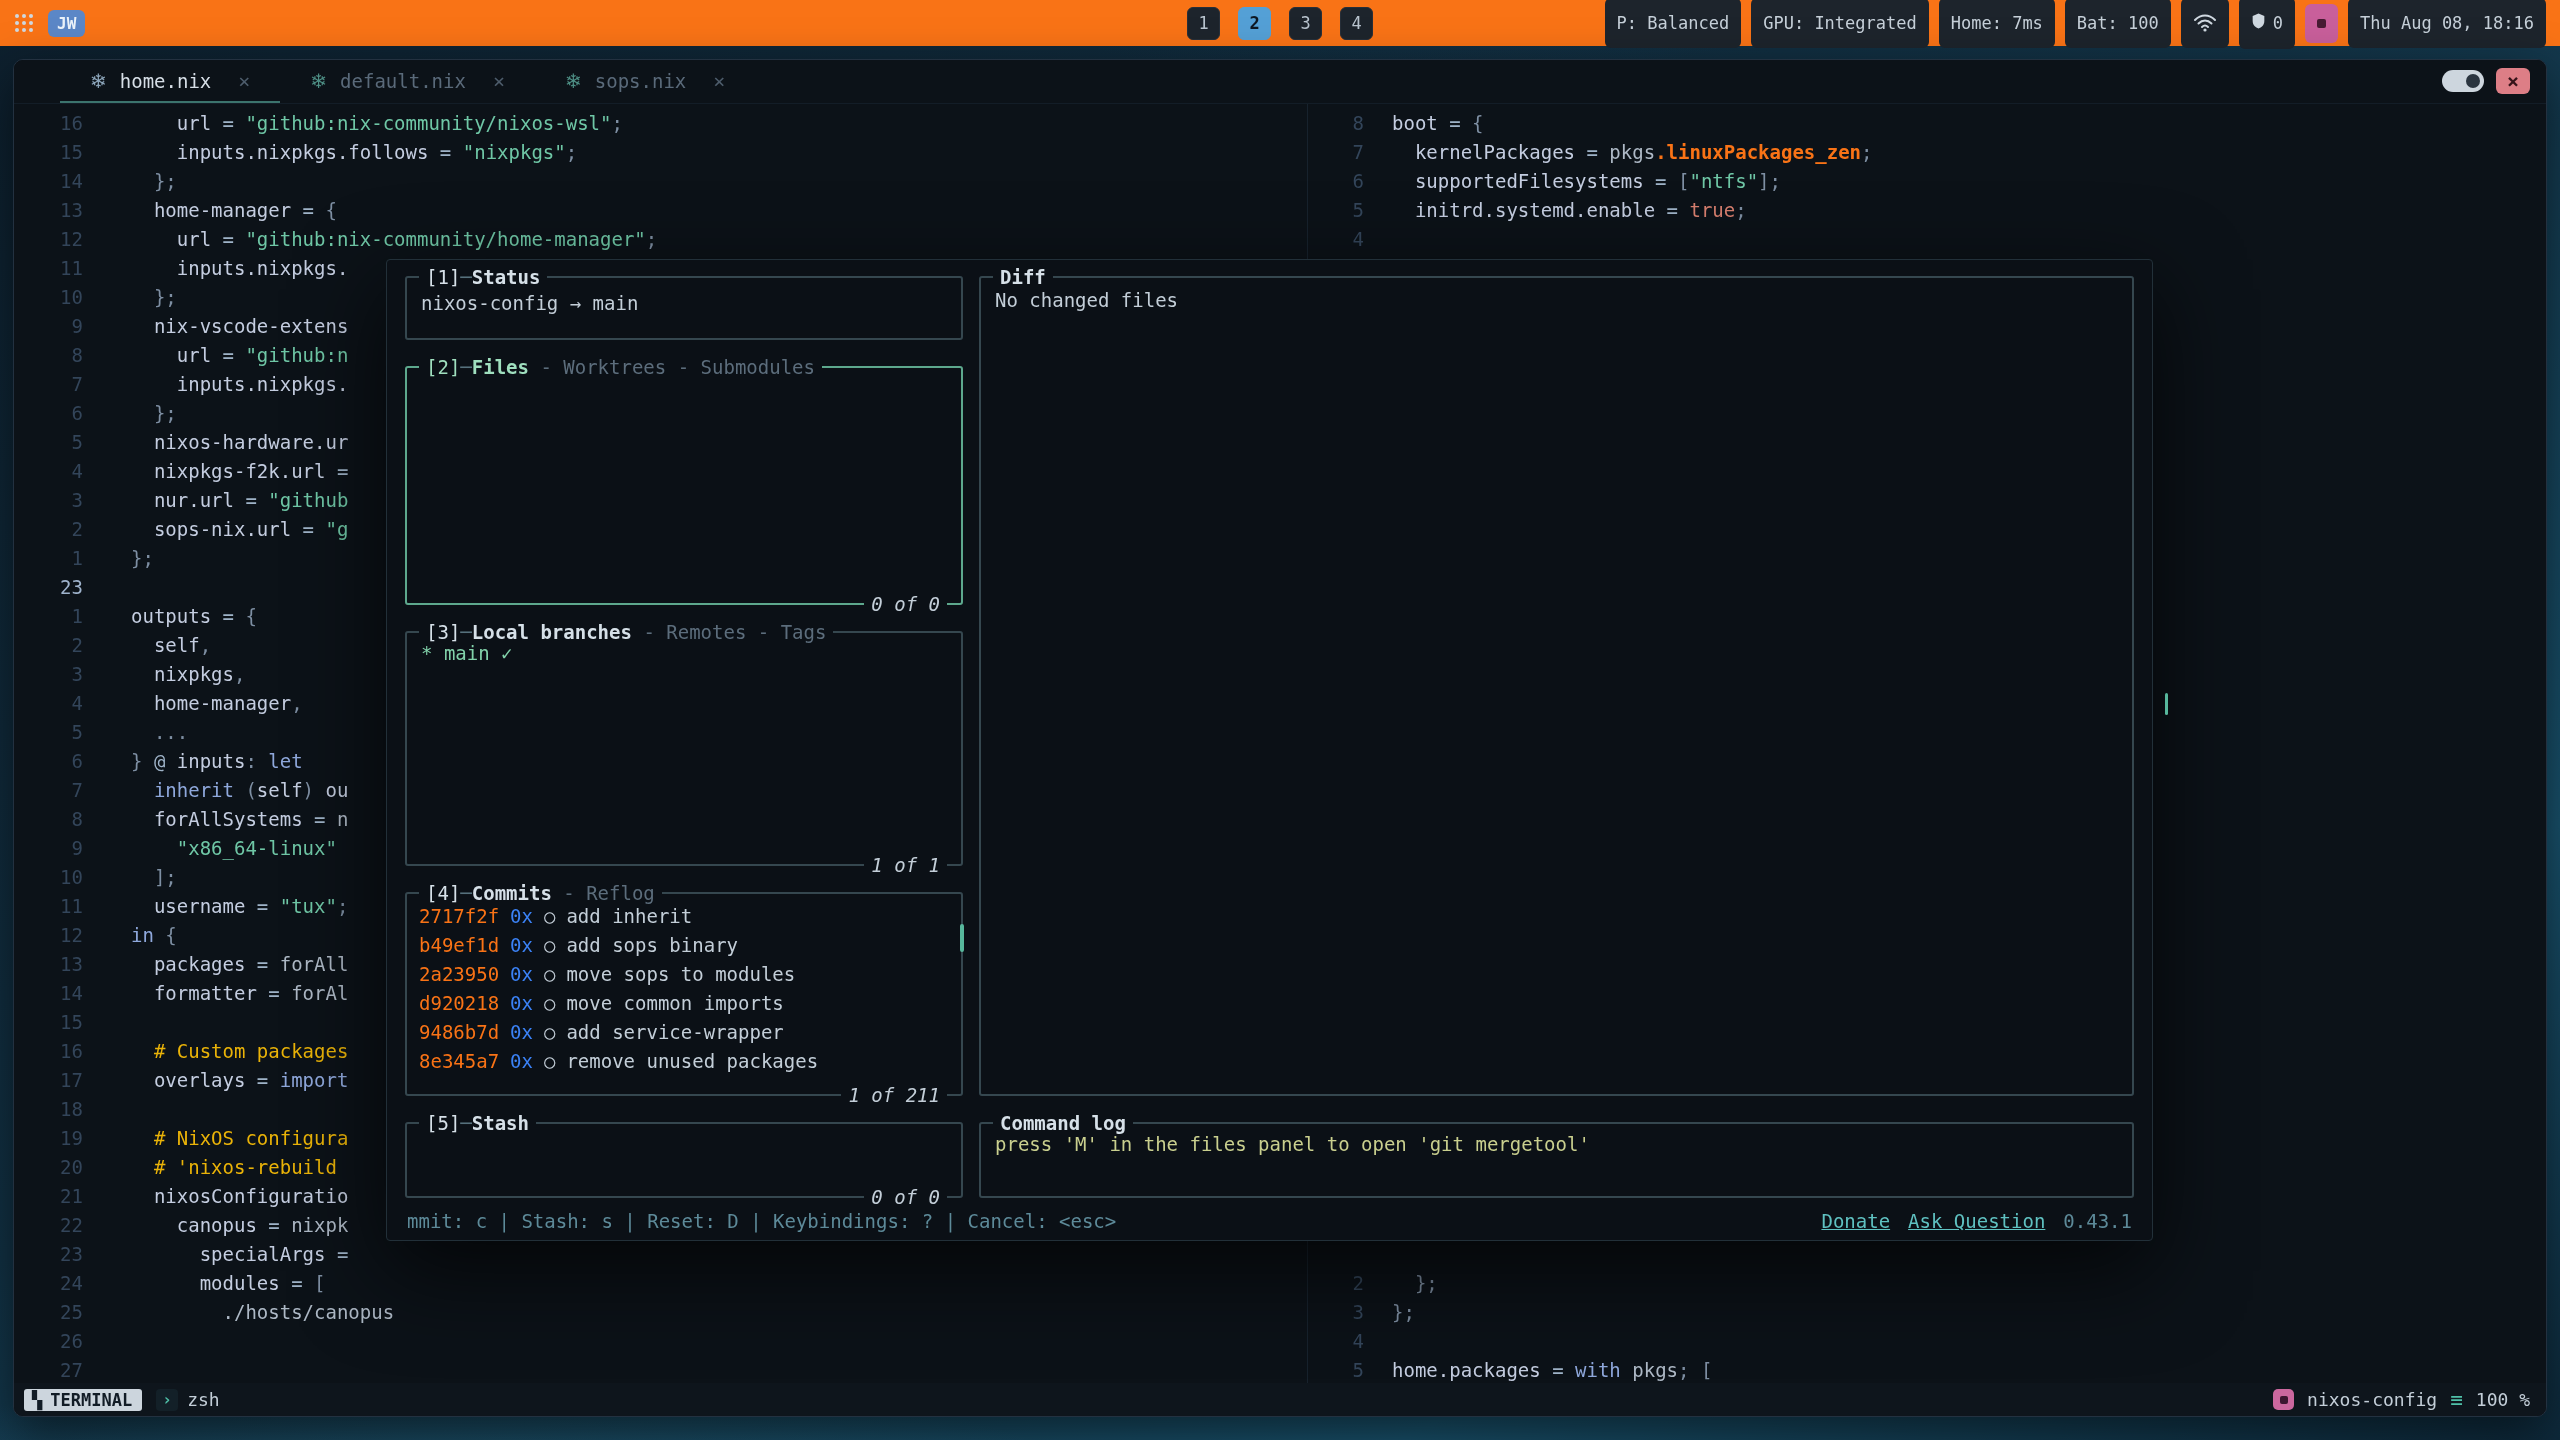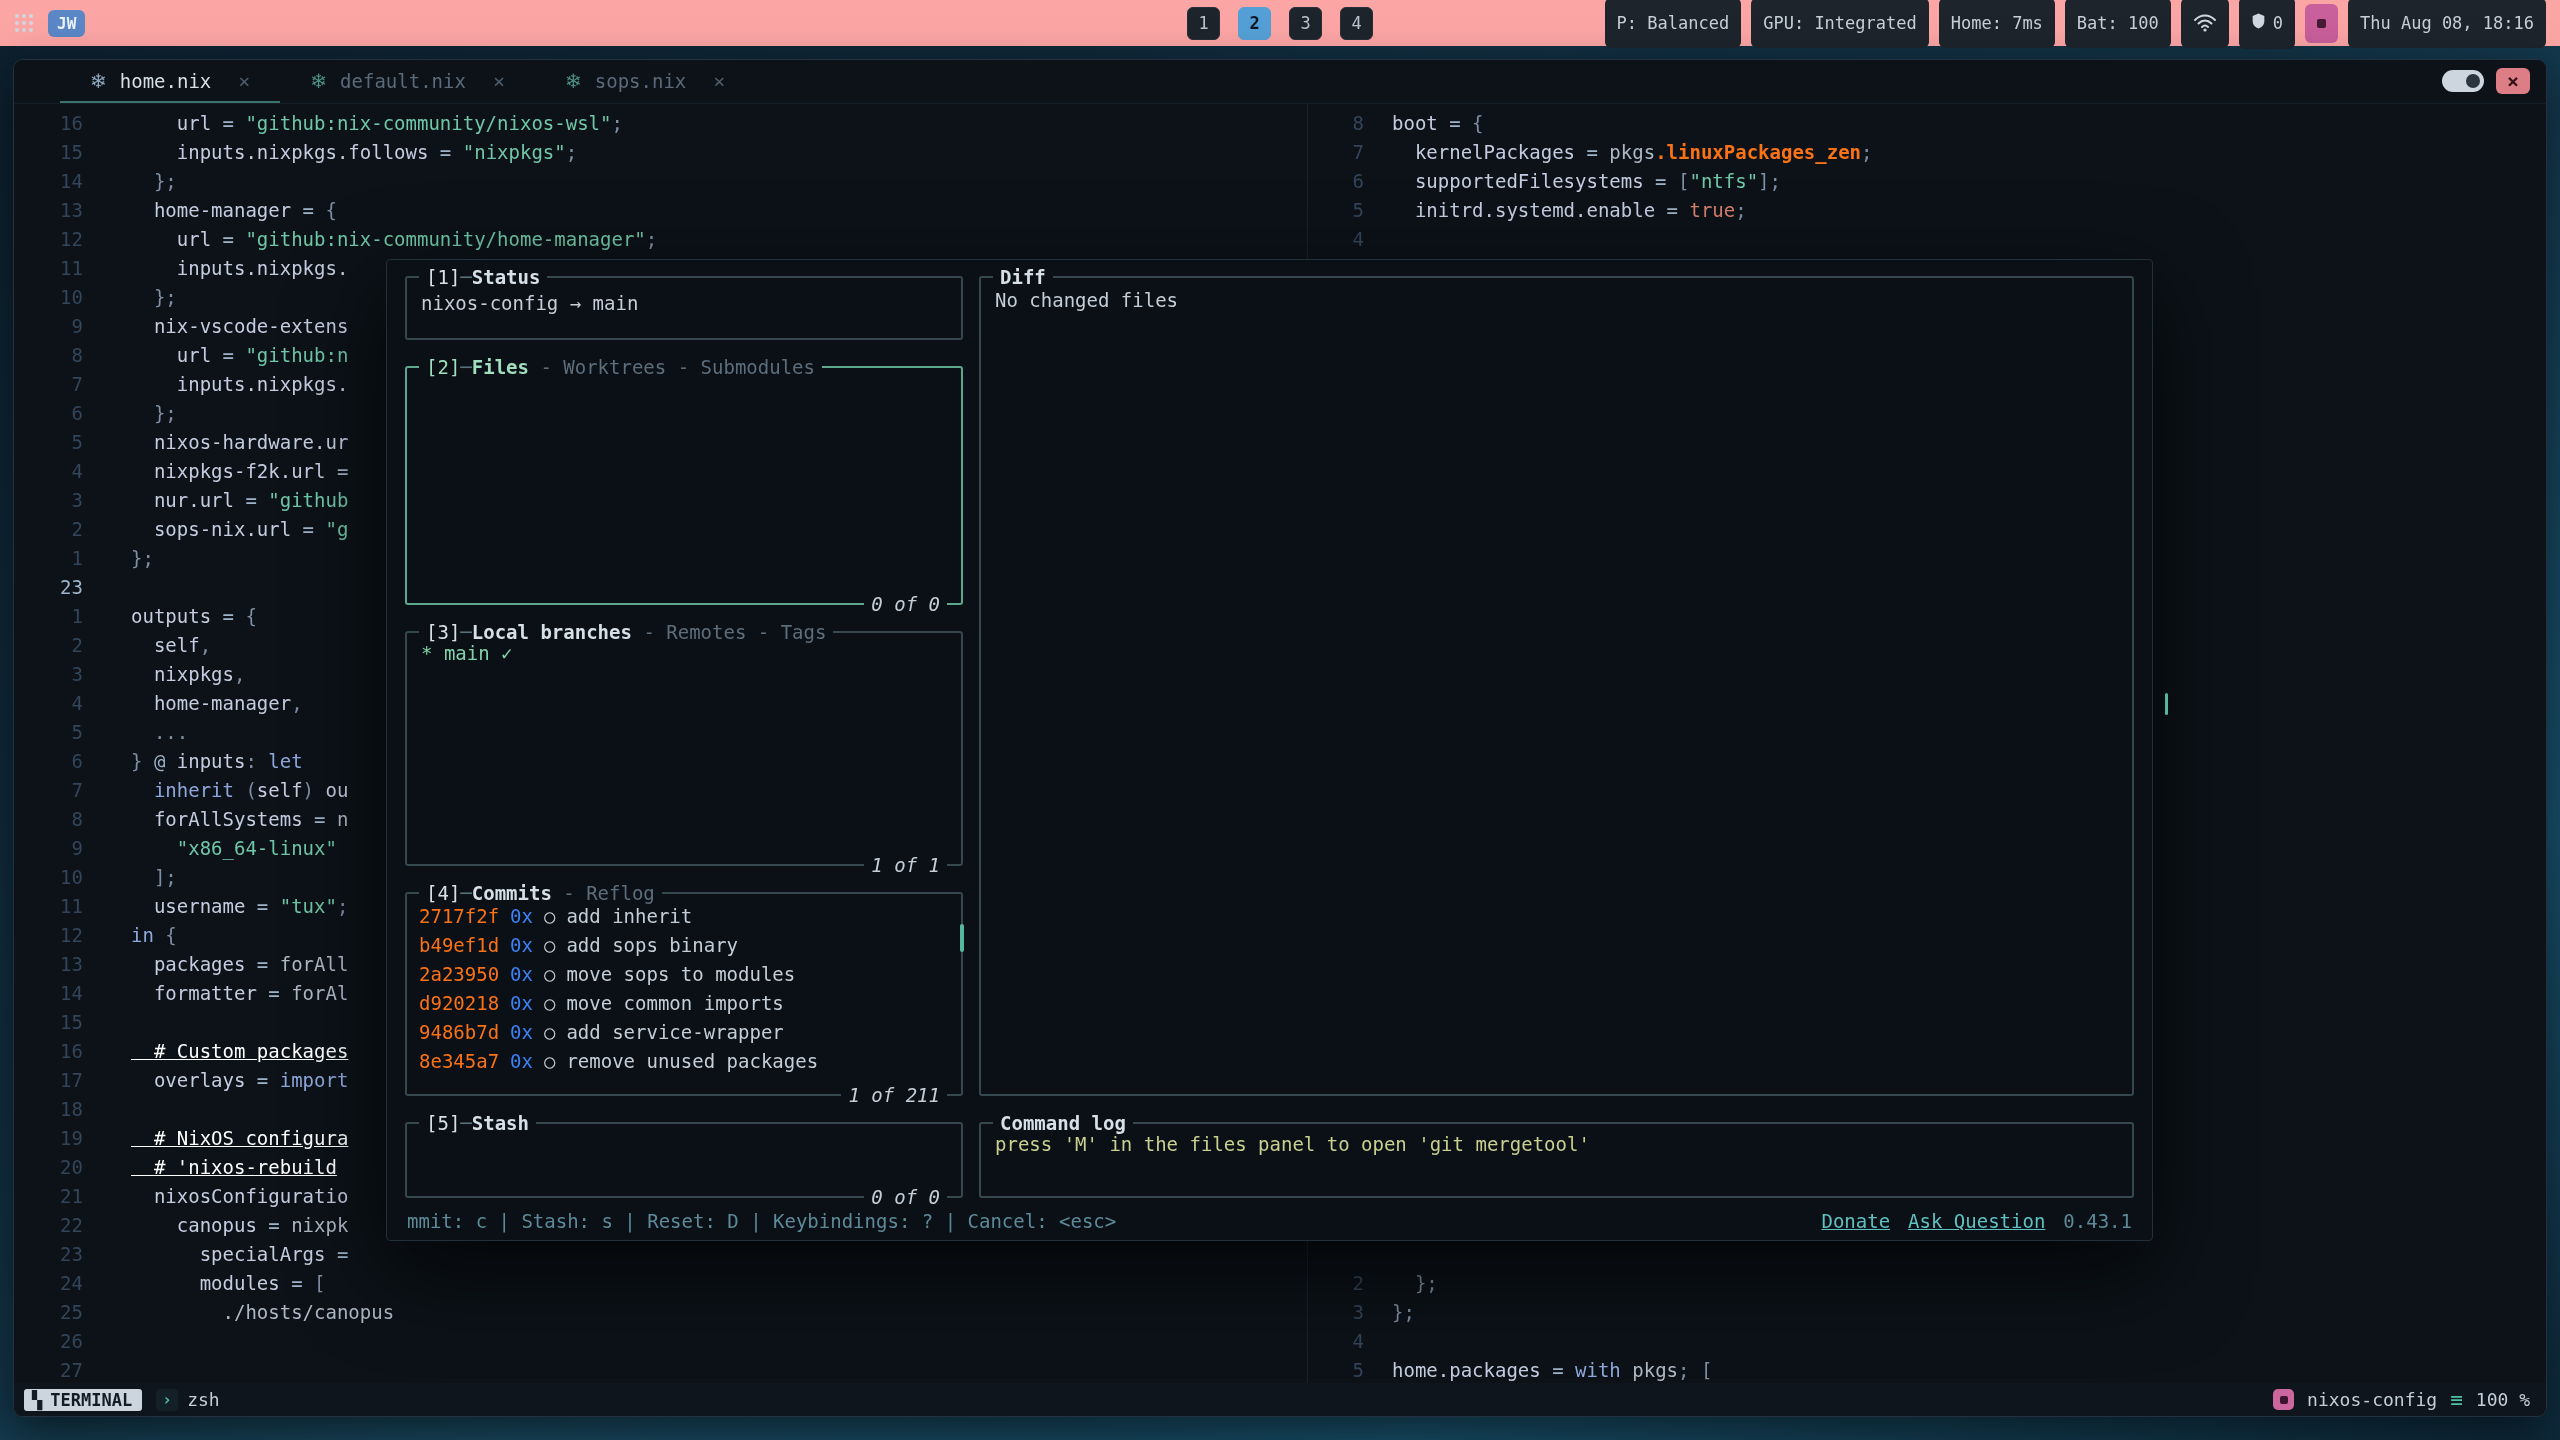--- a/index.html
+++ b/index.html
@@ -8,21 +8,21 @@
     font-family:"DejaVu Sans Mono","DejaVu Sans",monospace;
     background:
       radial-gradient(1400px 560px at 18% 118%, rgba(70,170,205,.38), transparent 62%),
       radial-gradient(1100px 460px at 78% 120%, rgba(52,140,185,.30), transparent 60%),
       radial-gradient(900px 400px at 55% -10%, rgba(40,100,140,.18), transparent 60%),
       linear-gradient(152deg,#0d1f2d 0%,#123245 45%,#19536e 78%,#0e2a3c 100%);
     position:relative;
   }
 
   
-  .topbar{position:absolute;left:0;top:0;width:2560px;height:46px;background:#fca5a5;
+  .topbar{position:absolute;left:0;top:0;width:2560px;height:46px;background:#f97316;
     display:flex;align-items:center;padding:0 14px;color:#c6d0d9;font-size:17px;}
   .tb-left{display:flex;align-items:center;gap:14px;}
   .apps{display:inline-flex;align-items:center;}
   .user-badge{background:#5b87c7;color:#eaf2fa;font-weight:bold;border-radius:6px;
     padding:4px 9px;font-size:16px;}
   .tb-center{position:absolute;left:50%;transform:translateX(-50%);display:flex;gap:18px;}
   .ws{width:33px;height:33px;border-radius:6px;background:#1d242c;color:#b9c4cf;
     display:flex;align-items:center;justify-content:center;font-size:17px;border:1px solid #272f39;}
   .ws.active{background:#54a0d6;color:#0e1824;font-weight:bold;border-color:#54a0d6;}
   .tb-right{margin-left:auto;display:flex;align-items:center;gap:10px;}
@@ -61,21 +61,21 @@
   .gut.cur{color:#9fb3cc;}
   .pane-right .gut{width:56px;}
   .codeln{white-space:pre;margin-left:48px;color:#b9c4d0;}
   .pane-right .codeln{margin-left:28px;}
   .tk-id{color:#c4cde0;}
   .tk-fg{color:#aeb9c6;}
   .tk-op{color:#9fb3c8;}
   .tk-pun{color:#7e8fa3;}
   .tk-str{color:#6fc7a6;}
   .tk-kw{color:#8fa8dc;}
-  .tk-com{color:#ffffff;text-decoration:underline;}
+  .tk-com{color:#eab308;}
   .tk-bool{color:#d77f6f;}
   .tk-prop{color:#f97316;font-weight:600;}
 
   
   .lazygit{position:absolute;left:372px;top:199px;width:1767px;height:982px;background:#0b1016;
     border:1px solid #223039;border-radius:4px;box-shadow:0 30px 90px rgba(0,0,0,.7);z-index:10;
     font-size:19px;color:#c3ced8;}
   .lg-grid{display:grid;grid-template-columns:558px 1fr;grid-template-rows:1fr 34px;
     column-gap:16px;height:100%;padding:16px 18px 8px;}
   .lg-left,.lg-right{display:flex;flex-direction:column;gap:26px;min-height:0;}

